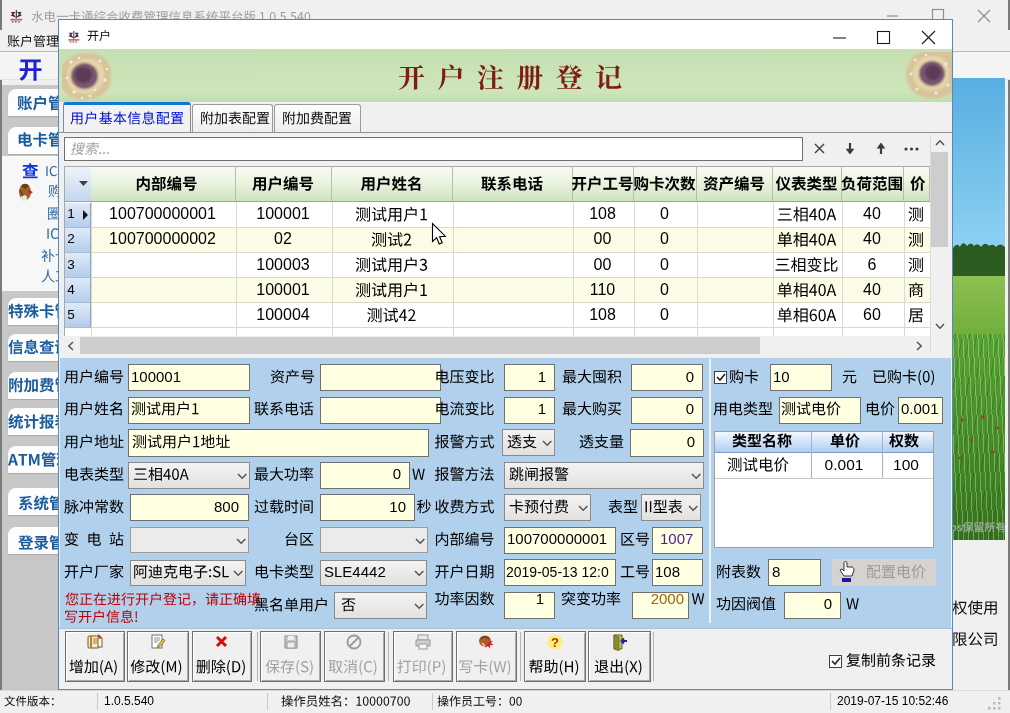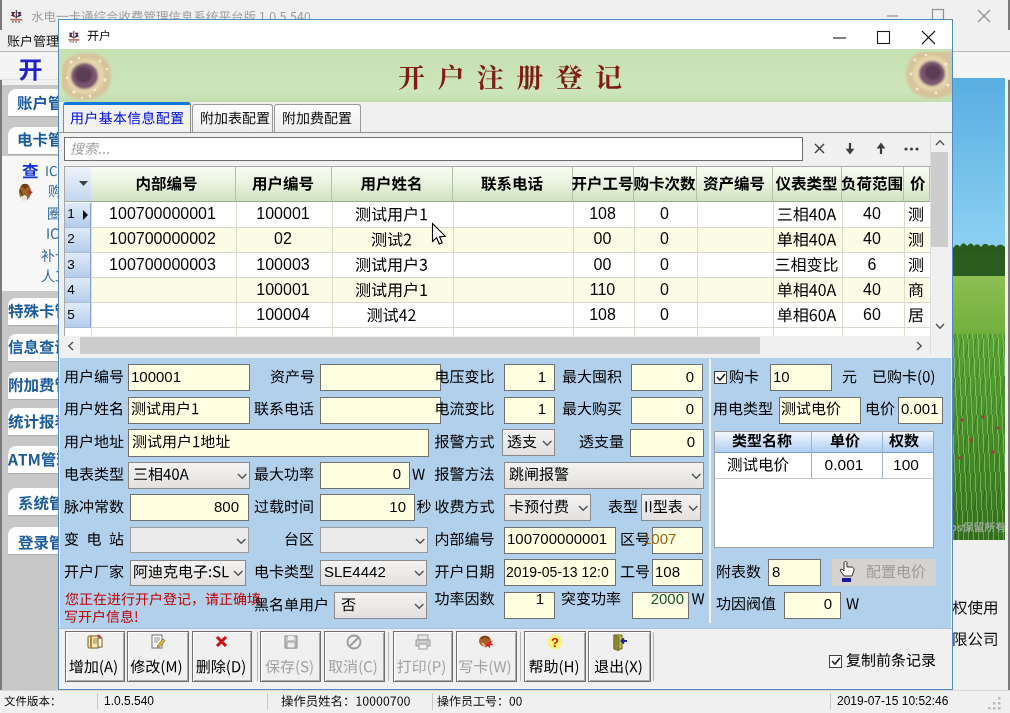--- a/index.html
+++ b/index.html
@@ -1444,21 +1444,20 @@
       <div class="t" style="left:90px;top:204.2px;font-size:16px;color:#000;width:145px;text-align:center;">100700000001</div>
       <div class="t" style="left:235px;top:204.2px;font-size:16px;color:#000;width:96px;text-align:center;">100001</div>
       <div class="t" style="left:572px;top:204.2px;font-size:16px;color:#000;width:61px;text-align:center;">108</div>
       <div class="t" style="left:633px;top:204.2px;font-size:16px;color:#000;width:63px;text-align:center;">0</div>
       <div class="t" style="left:841px;top:204.2px;font-size:16px;color:#000;width:62px;text-align:center;">40</div>
       <div class="t" style="left:90px;top:229.4px;font-size:16px;color:#000;width:145px;text-align:center;">100700000002</div>
       <div class="t" style="left:235px;top:229.4px;font-size:16px;color:#000;width:96px;text-align:center;">02</div>
       <div class="t" style="left:572px;top:229.4px;font-size:16px;color:#000;width:61px;text-align:center;">00</div>
       <div class="t" style="left:633px;top:229.4px;font-size:16px;color:#000;width:63px;text-align:center;">0</div>
       <div class="t" style="left:841px;top:229.4px;font-size:16px;color:#000;width:62px;text-align:center;">40</div>
-      <div class="t" style="left:90px;top:254.60000000000002px;font-size:16px;color:#000;width:145px;text-align:center;">100700000003</div>
       <div class="t" style="left:235px;top:254.60000000000002px;font-size:16px;color:#000;width:96px;text-align:center;">100003</div>
       <div class="t" style="left:572px;top:254.60000000000002px;font-size:16px;color:#000;width:61px;text-align:center;">00</div>
       <div class="t" style="left:633px;top:254.60000000000002px;font-size:16px;color:#000;width:63px;text-align:center;">0</div>
       <div class="t" style="left:841px;top:254.60000000000002px;font-size:16px;color:#000;width:62px;text-align:center;">6</div>
       <div class="t" style="left:235px;top:279.8px;font-size:16px;color:#000;width:96px;text-align:center;">100001</div>
       <div class="t" style="left:572px;top:279.8px;font-size:16px;color:#000;width:61px;text-align:center;">110</div>
       <div class="t" style="left:633px;top:279.8px;font-size:16px;color:#000;width:63px;text-align:center;">0</div>
       <div class="t" style="left:841px;top:279.8px;font-size:16px;color:#000;width:62px;text-align:center;">40</div>
       <div class="t" style="left:235px;top:305.0px;font-size:16px;color:#000;width:96px;text-align:center;">100004</div>
       <div class="t" style="left:572px;top:305.0px;font-size:16px;color:#000;width:61px;text-align:center;">108</div>
@@ -1474,23 +1473,23 @@
       <div class="t" style="left:630px;top:366.5px;font-size:15px;color:#000;width:64px;text-align:right;">0</div>
       <div class="t" style="left:773px;top:366.5px;font-size:15px;color:#000;">10</div>
       <div class="t" style="left:503px;top:398.5px;font-size:15px;color:#000;width:43px;text-align:right;">1</div>
       <div class="t" style="left:630px;top:398.5px;font-size:15px;color:#000;width:64px;text-align:right;">0</div>
       <div class="t" style="left:901px;top:398.5px;font-size:15px;color:#000;">0.001</div>
       <div class="t" style="left:629px;top:431.5px;font-size:15px;color:#000;width:66px;text-align:right;">0</div>
       <div class="t" style="left:319px;top:464px;font-size:15px;color:#000;width:82px;text-align:right;">0</div>
       <div class="t" style="left:129px;top:496.5px;font-size:15px;color:#000;width:110px;text-align:right;">800</div>
       <div class="t" style="left:319px;top:496.5px;font-size:15px;color:#000;width:87px;text-align:right;">10</div>
       <div class="t" style="left:507px;top:529px;font-size:15px;color:#000;">100700000001</div>
-      <div class="t" style="left:643px;top:529px;font-size:15px;color:#a16207;">1007</div>
+      <div class="t" style="left:660px;top:529px;font-size:15px;color:#4c1d95;">1007</div>
       <div class="t" style="left:506px;top:561.5px;font-size:14px;color:#000;">2019-05-13 12:0</div>
       <div class="t" style="left:655px;top:561.5px;font-size:15px;color:#000;">108</div>
       <div class="t" style="left:324px;top:561.5px;font-size:15px;color:#000;">SLE4442</div>
       <div class="t" style="left:503px;top:588.5px;font-size:15px;color:#000;width:41px;text-align:right;">1</div>
-      <div class="t" style="left:631px;top:588.5px;font-size:15px;color:#14532d;width:53px;text-align:right;">2000</div>
+      <div class="t" style="left:631px;top:588.5px;font-size:15px;color:#a16207;width:53px;text-align:right;">2000</div>
       <div class="t" style="left:772px;top:561.5px;font-size:15px;color:#000;">8</div>
       <div class="t" style="left:783px;top:593.5px;font-size:15px;color:#000;width:49px;text-align:right;">0</div>
       <div class="t" style="left:810px;top:454.5px;font-size:15.5px;color:#000;width:68px;text-align:center;">0.001</div>
       <div class="t" style="left:872px;top:454.5px;font-size:15.5px;color:#000;width:68px;text-align:center;">100</div>
     </div>
 </div>
 </body></html>

